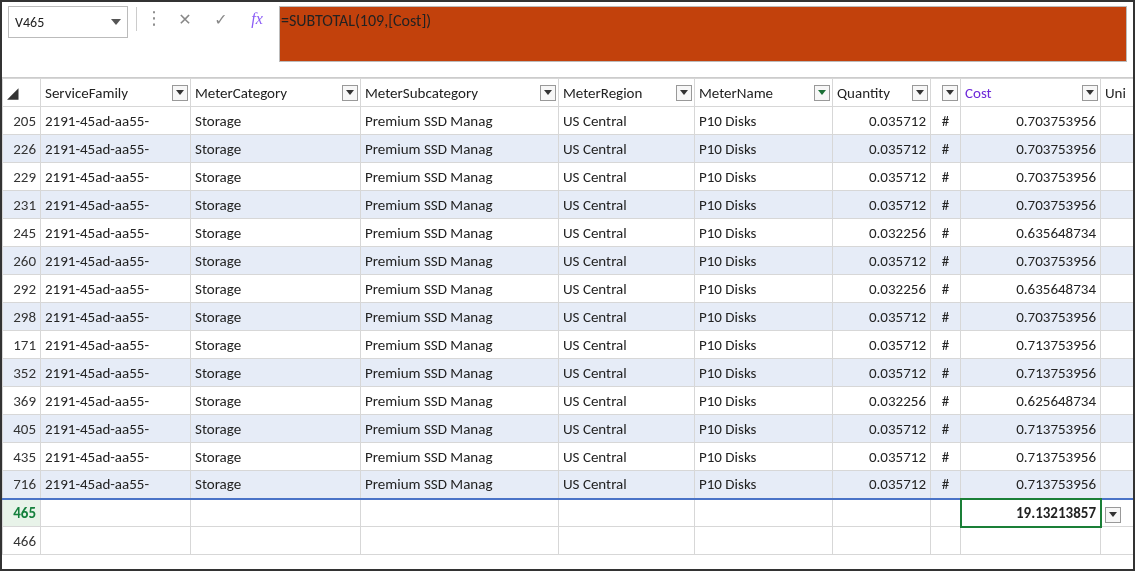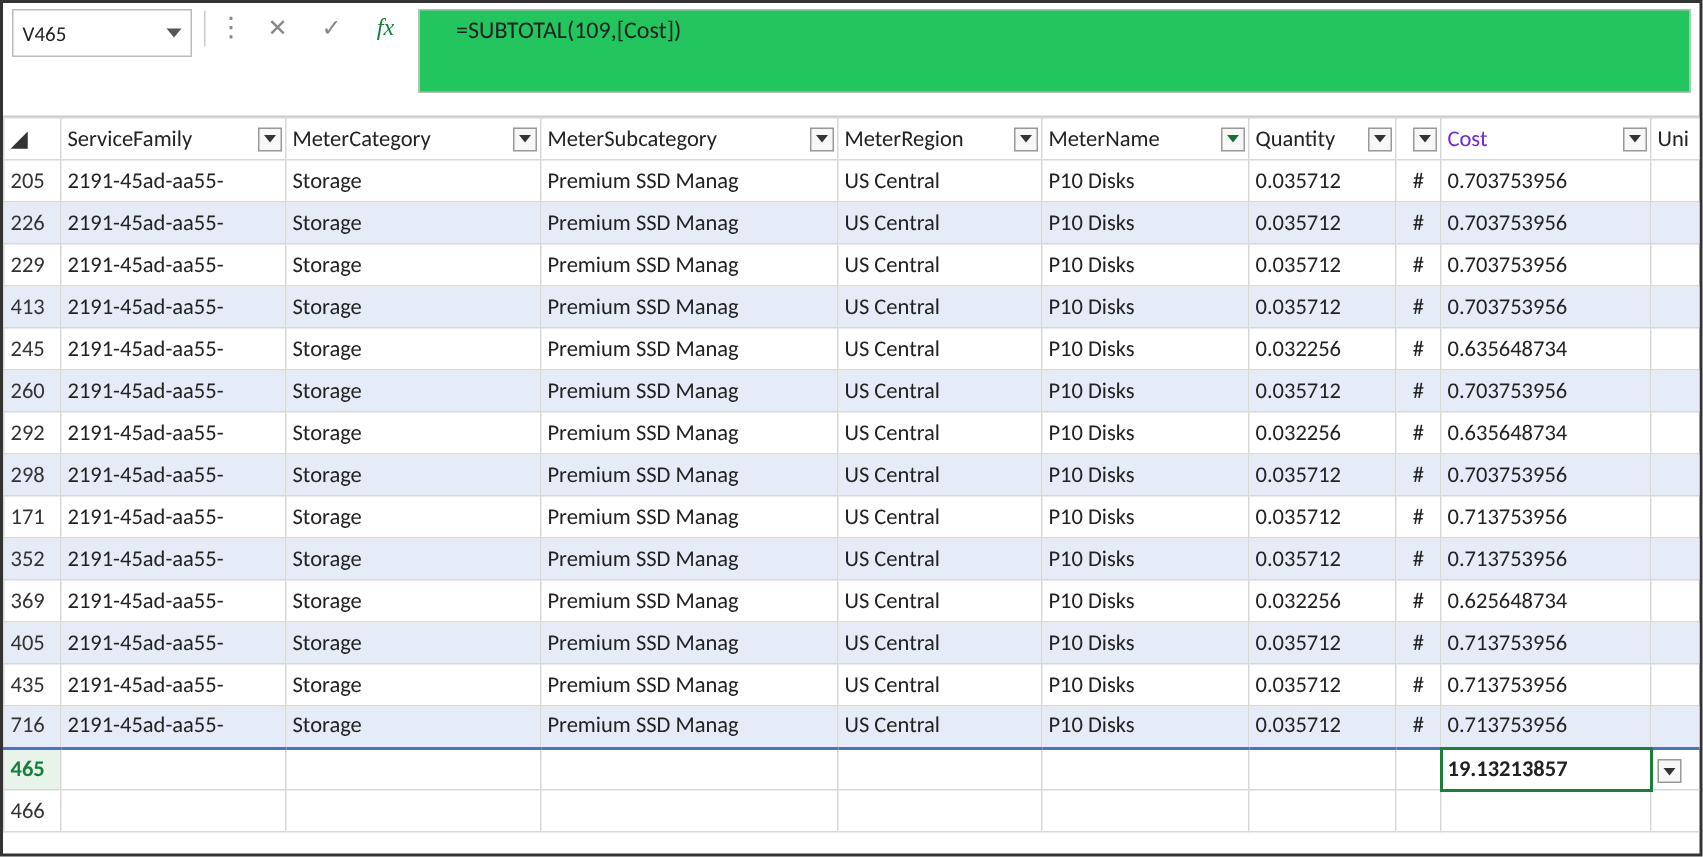--- a/index.html
+++ b/index.html
@@ -33,28 +33,28 @@
     font-size: 14px;
     justify-content: space-between;
   }
   .name-box .dd { width:0;height:0;border-left:5px solid transparent;border-right:5px solid transparent;border-top:6px solid #555; }
   .vsep { width:1px; height:24px; background:#ccc; margin-top:1px;}
   .dots { color:#888; font-size:18px; line-height:24px;}
   .fb-btn {
     width: 28px; height:26px; display:flex; align-items:center; justify-content:center;
     color:#888; font-size:16px;
   }
-  .fx-label { font-style: italic; font-family: "Times New Roman", serif; font-size:16px; color:#15803d;}
+  .fx-label { font-style: italic; font-family: "Times New Roman", serif; font-size:16px; color:#8b5cf6;}
   .formula-box {
     flex: 1;
     min-height: 56px;
     border: 1px solid #bbb;
-    padding: 4px 24px;
+    padding: 4px 1px;
     font-size: 16px;
-    background:#22c55e;
+    background:#c2410c;
   }
   
   .grid-wrap { position:relative; }
   table.grid {
     border-collapse: collapse;
     table-layout: fixed;
     width: 100%;
   }
   .grid th, .grid td {
     border: 1px solid #d7d7d7;
@@ -66,21 +66,21 @@
     vertical-align: middle;
   }
   .grid thead th {
     background: #fff;
     font-weight: normal;
     text-align: left;
     position: relative;
   }
   .rowhead {
     background: #fff;
-    text-align: left;
+    text-align: right;
     font-size: 14px;
     color: #333;
     width: 38px;
   }
   .rowhead.sel { color: #15803d; background:#e8f3e9;}
   .corner { background:#f3f3f3; }
   .filter-btn {
     position:absolute; right:2px; top:50%; transform:translateY(-50%);
     width:16px; height:16px; border:1px solid #999; background:#f7f7f7;
     display:flex; align-items:center; justify-content:center;
@@ -89,21 +89,21 @@
     width:0;height:0;border-left:4px solid transparent;border-right:4px solid transparent;border-top:5px solid #333;
   }
   .filter-btn.filtered::after{
     content:""; display:none;
   }
   .filter-btn.filtered .tri { border-top-color:#1a6f36;}
   .filter-btn.filtered {
     
   }
   tr.band td { background:#e6ecf7; }
-  td.num { text-align:left; }
+  td.num { text-align:right; }
   td.hash { text-align:center; }
   .total-row td { border-top:2px solid #4a73c7; font-weight:bold; }
   .total-row td.cost-total {
     outline: 2px solid #1a7f37;
     outline-offset: -1px;
     position: relative;
   }
   .total-row .dd-small{
     width:16px;height:16px;border:1px solid #999;background:#f7f7f7;display:inline-flex;align-items:center;justify-content:center;
   }
@@ -247,21 +247,21 @@
           <td>Storage</td>
           <td>Premium SSD Manag</td>
           <td>US Central</td>
           <td>P10 Disks</td>
           <td class="num">0.035712</td>
           <td class="hash">#</td>
           <td class="num">0.703753956</td>
           <td></td>
         </tr>
         <tr class="band">
-          <td class="rowhead">413</td>
+          <td class="rowhead">231</td>
           <td>2191-45ad-aa55-</td>
           <td>Storage</td>
           <td>Premium SSD Manag</td>
           <td>US Central</td>
           <td>P10 Disks</td>
           <td class="num">0.035712</td>
           <td class="hash">#</td>
           <td class="num">0.703753956</td>
           <td></td>
         </tr>

